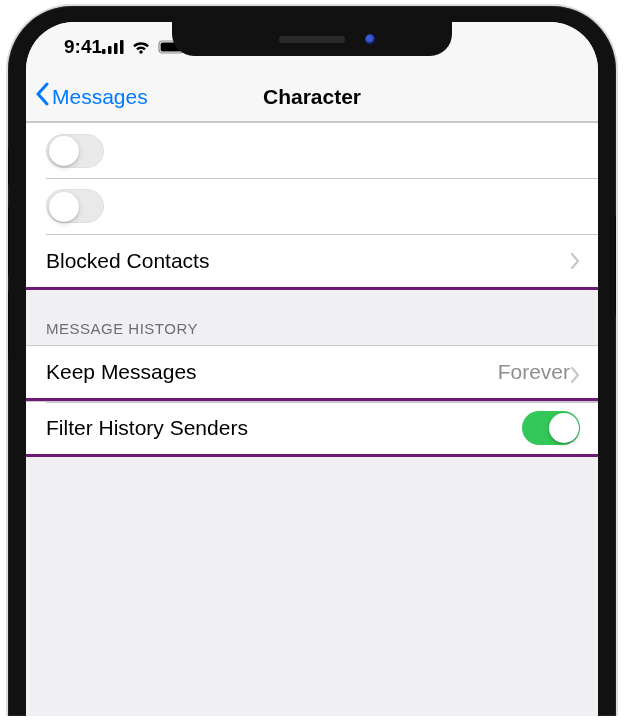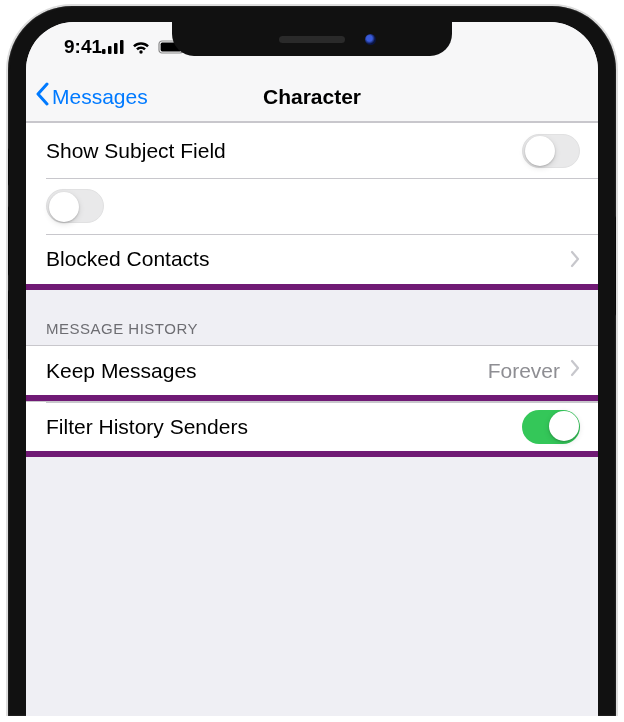--- a/index.html
+++ b/index.html
@@ -127,22 +127,22 @@
       position: relative;
     }
     .row + .row::before {
       content: "";
       position: absolute;
       top: 0; left: 20px; right: 0;
       height: 1px;
       background: #c8c7cc;
     }
     .row-section-top { border-top: 1px solid #c8c7cc; }
-    .row-section-bottom { border-bottom: 6px solid #701a75; }
-    .row-right { display: flex; align-items: flex-start; gap: 10px; }
+    .row-section-bottom { border-bottom: 3px solid #701a75; }
+    .row-right { display: flex; align-items: flex-end; }
     .row-value { color: #8e8e93; font-size: 21px; }
 
     .chevron {
       width: 10px; height: 18px;
       flex: none;
     }
     .chevron polyline {
       fill: none; stroke: #c7c7cc; stroke-width: 2.2; stroke-linecap: round; stroke-linejoin: round;
     }
 
@@ -213,21 +213,20 @@
           <svg width="16" height="24" viewBox="0 0 14 24">
             <polyline points="12,2 3,12 12,22" fill="none" stroke="#007aff" stroke-width="3" stroke-linecap="round" stroke-linejoin="round"></polyline>
           </svg>
         </span>
         <span>Messages</span>
       </div>
       <div class="nav-title">Character</div>
     </div>
 
     <div class="row row-section-top">
-      <span>Show Subject Field</span>
       <div class="toggle toggle-off">
         <div class="knob"></div>
       </div>
     </div>
     <div class="row">
       <div class="toggle toggle-off">
         <div class="knob"></div>
       </div>
     </div>
     <div class="row row-section-bottom">

